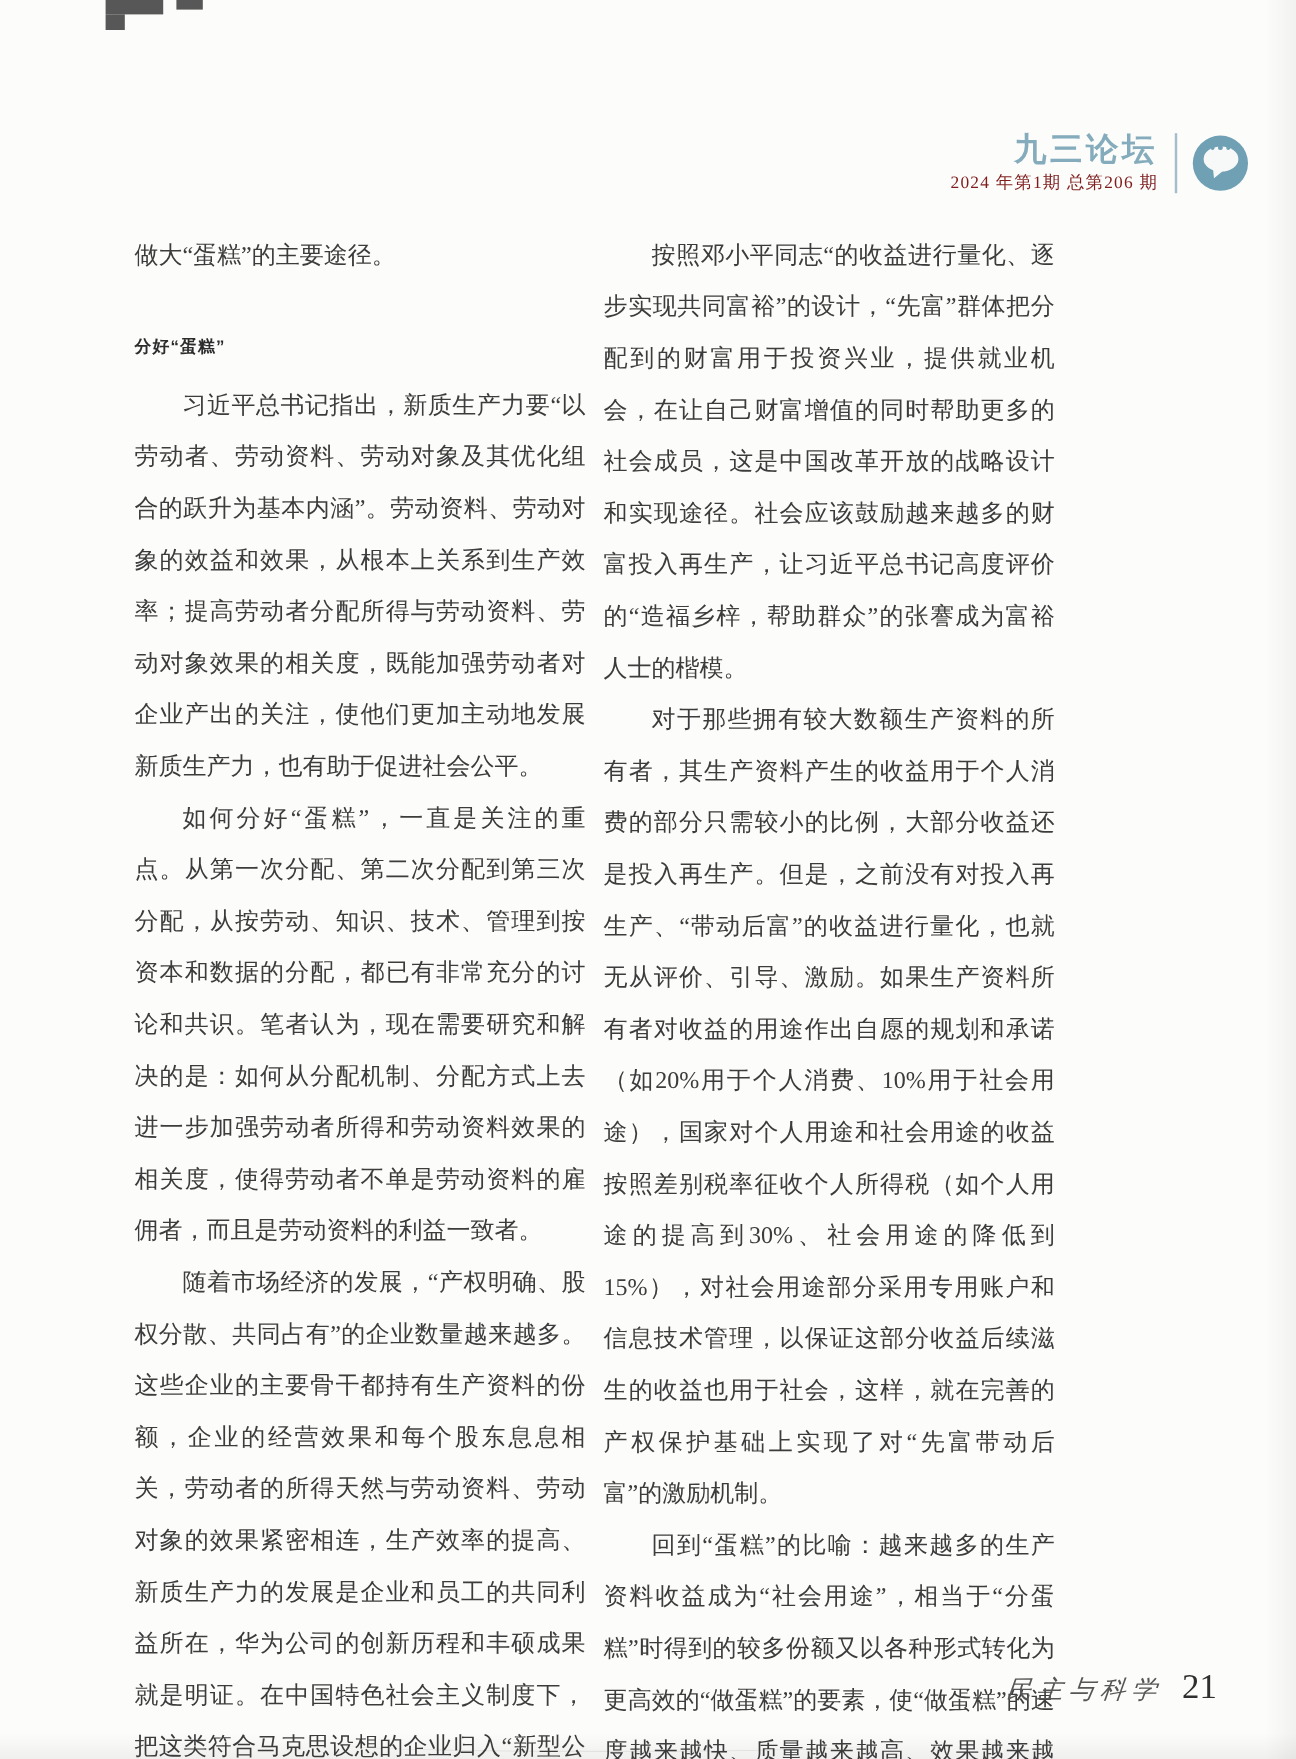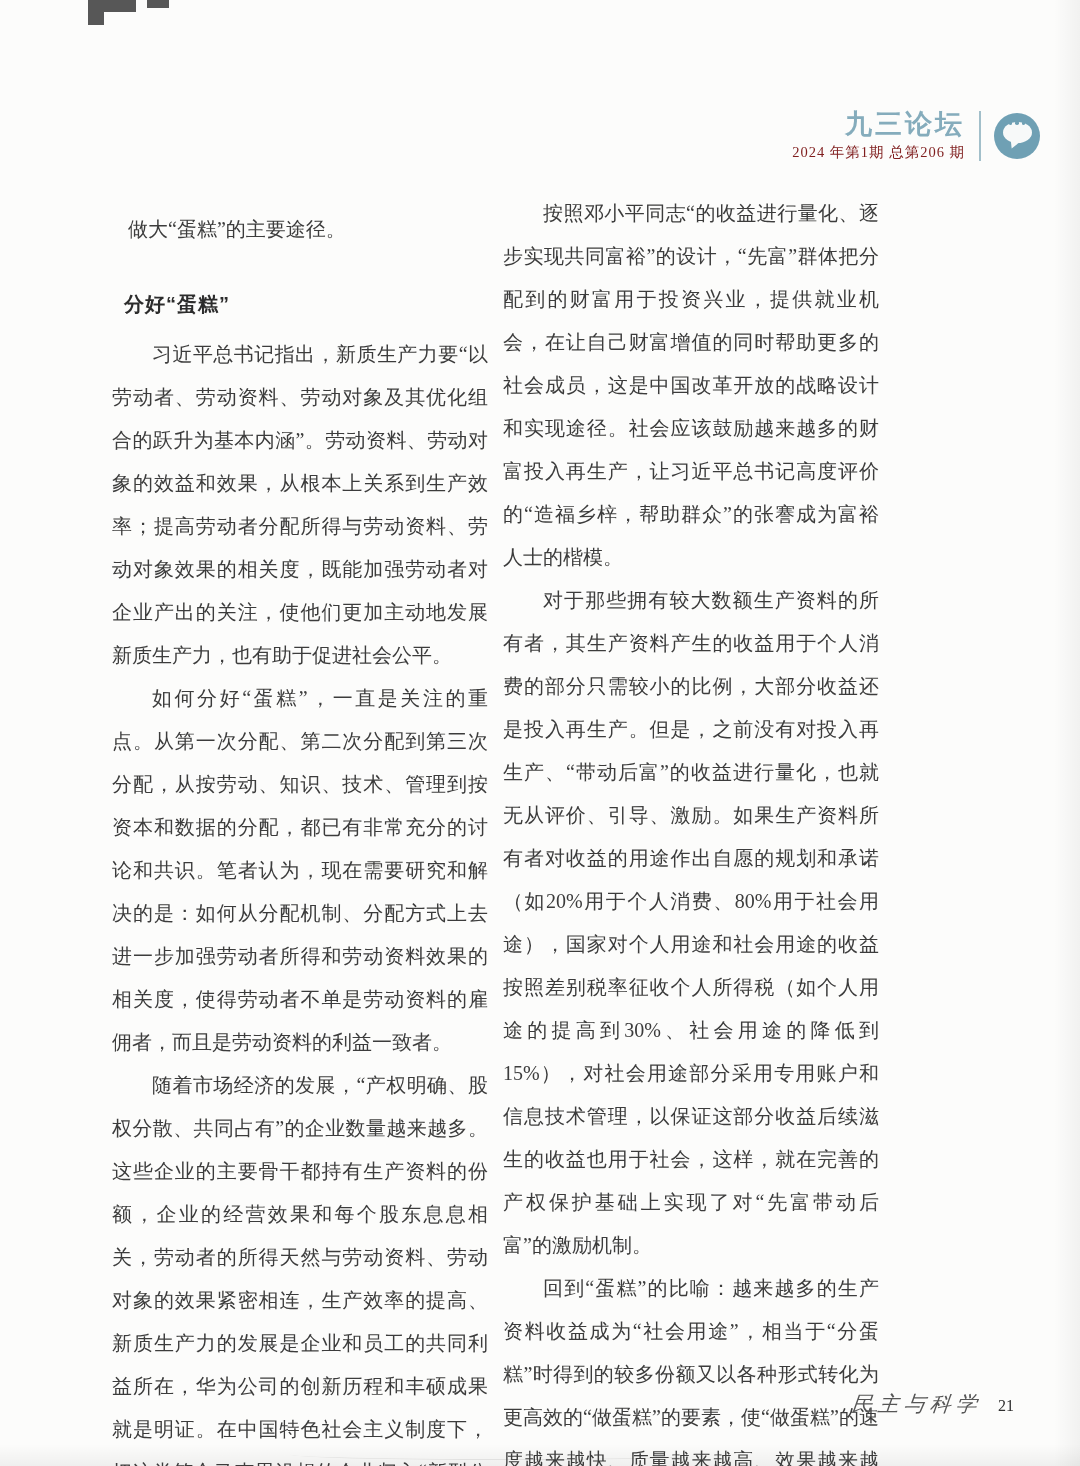--- a/index.html
+++ b/index.html
@@ -36,30 +36,30 @@
     border-left:4px solid transparent;border-right:6px solid transparent;
     border-top:9px solid #f7f9f9;transform:rotate(18deg);}
   .bubble-dots{position:absolute;left:0;top:8px;width:100%;display:flex;justify-content:center;gap:3px;}
   .bubble-dots i{width:3.5px;height:3.5px;border-radius:50%;background:#6fa0b4;display:block;}
 
   
   .col{position:absolute;top:192px;width:376px;font-size:20px;line-height:43px;
     text-align:justify;color:#3c3c3c;text-justify:inter-ideograph;}
   .col-left{left:112px;}
   .col-right{left:503px;}
-  .cont{margin:16px;text-indent:0;}
+  .cont{margin:0;text-indent:0;}
   .para{margin:0;text-indent:2em;}
-  .head{font-family:"Liberation Sans",sans-serif;font-weight:700;font-size:20px;
-    color:#2c2c2c;line-height:30px;margin:38px 12px 14px;text-indent:0;letter-spacing:1px;}
+  .head{font-family:"Liberation Sans",sans-serif;font-weight:700;font-size:14px;
+    color:#2c2c2c;line-height:30px;margin:38px 0 14px;text-indent:0;letter-spacing:1px;}
 
   
   .footer{position:absolute;top:1390px;right:66px;display:flex;align-items:baseline;gap:16px;}
   .journal-name{font-style:italic;font-size:21px;color:#565656;letter-spacing:5px;
     transform:skewX(-6deg);}
-  .page-number{font-size:16px;color:#2f2f2f;}
+  .page-number{font-size:29px;color:#2f2f2f;}
 </style>
 </head>
 <body>
 
 <div class="edge-right"></div>
 <div class="edge-bottom"></div>
 <div class="scan-curve"></div>
 
 <div class="artifact a1"></div>
 <div class="artifact a1b"></div>
@@ -86,20 +86,20 @@
   <p class="cont">做大“蛋糕”的主要途径。</p>
   <p class="head">分好“蛋糕”</p>
   <p class="para">习近平总书记指出，新质生产力要“以劳动者、劳动资料、劳动对象及其优化组合的跃升为基本内涵”。劳动资料、劳动对象的效益和效果，从根本上关系到生产效率；提高劳动者分配所得与劳动资料、劳动对象效果的相关度，既能加强劳动者对企业产出的关注，使他们更加主动地发展新质生产力，也有助于促进社会公平。</p>
   <p class="para">如何分好“蛋糕”，一直是关注的重点。从第一次分配、第二次分配到第三次分配，从按劳动、知识、技术、管理到按资本和数据的分配，都已有非常充分的讨论和共识。笔者认为，现在需要研究和解决的是：如何从分配机制、分配方式上去进一步加强劳动者所得和劳动资料效果的相关度，使得劳动者不单是劳动资料的雇佣者，而且是劳动资料的利益一致者。</p>
   <p class="para">随着市场经济的发展，“产权明确、股权分散、共同占有”的企业数量越来越多。这些企业的主要骨干都持有生产资料的份额，企业的经营效果和每个股东息息相关，劳动者的所得天然与劳动资料、劳动对象的效果紧密相连，生产效率的提高、新质生产力的发展是企业和员工的共同利益所在，华为公司的创新历程和丰硕成果就是明证。在中国特色社会主义制度下，把这类符合马克思设想的企业归入“新型公有制”，既能大大提高企业成员的归属感，也能引导越来越多的企业向着这个方向去演进，从而实现习近平总书记要求的“跃升”。</p>
 
 </div>
 
 <div class="col col-right">
   <p class="para">按照邓小平同志“的收益进行量化、逐步实现共同富裕”的设计，“先富”群体把分配到的财富用于投资兴业，提供就业机会，在让自己财富增值的同时帮助更多的社会成员，这是中国改革开放的战略设计和实现途径。社会应该鼓励越来越多的财富投入再生产，让习近平总书记高度评价的“造福乡梓，帮助群众”的张謇成为富裕人士的楷模。</p>
-  <p class="para">对于那些拥有较大数额生产资料的所有者，其生产资料产生的收益用于个人消费的部分只需较小的比例，大部分收益还是投入再生产。但是，之前没有对投入再生产、“带动后富”的收益进行量化，也就无从评价、引导、激励。如果生产资料所有者对收益的用途作出自愿的规划和承诺（如20%用于个人消费、80%用于社会用途），国家对个人用途和社会用途的收益按照差别税率征收个人所得税（如个人用途的提高到30%、社会用途的降低到15%），对社会用途部分采用专用账户和信息技术管理，以保证这部分收益后续滋生的收益也用于社会，这样，就在完善的产权保护基础上实现了对“先富带动后富”的激励机制。</p>
+  <p class="para">对于那些拥有较大数额生产资料的所有者，其生产资料产生的收益用于个人消费的部分只需较小的比例，大部分收益还是投入再生产。但是，之前没有对投入再生产、“带动后富”的收益进行量化，也就无从评价、引导、激励。如果生产资料所有者对收益的用途作出自愿的规划和承诺（如20%用于个人消费、10%用于社会用途），国家对个人用途和社会用途的收益按照差别税率征收个人所得税（如个人用途的提高到30%、社会用途的降低到15%），对社会用途部分采用专用账户和信息技术管理，以保证这部分收益后续滋生的收益也用于社会，这样，就在完善的产权保护基础上实现了对“先富带动后富”的激励机制。</p>
   <p class="para">回到“蛋糕”的比喻：越来越多的生产资料收益成为“社会用途”，相当于“分蛋糕”时得到的较多份额又以各种形式转化为更高效的“做蛋糕”的要素，使“做蛋糕”的速度越来越快、质量越来越高、效果越来越好。“蛋糕”分配的“不均”，被“蛋糕”要素的“社会用途承诺”所弥补，通过这种承诺，使得分得蛋糕“寡”的社会成员越来越少、“寡”的程度越来越低，从而符合共同富裕的方向，满足效率和公平相促进、相统一的要求。总之，</p>
 </div>
 
 <div class="footer">
   <span class="journal-name">民主与科学</span>
   <span class="page-number">21</span>
 </div>
 
 </body></html>

